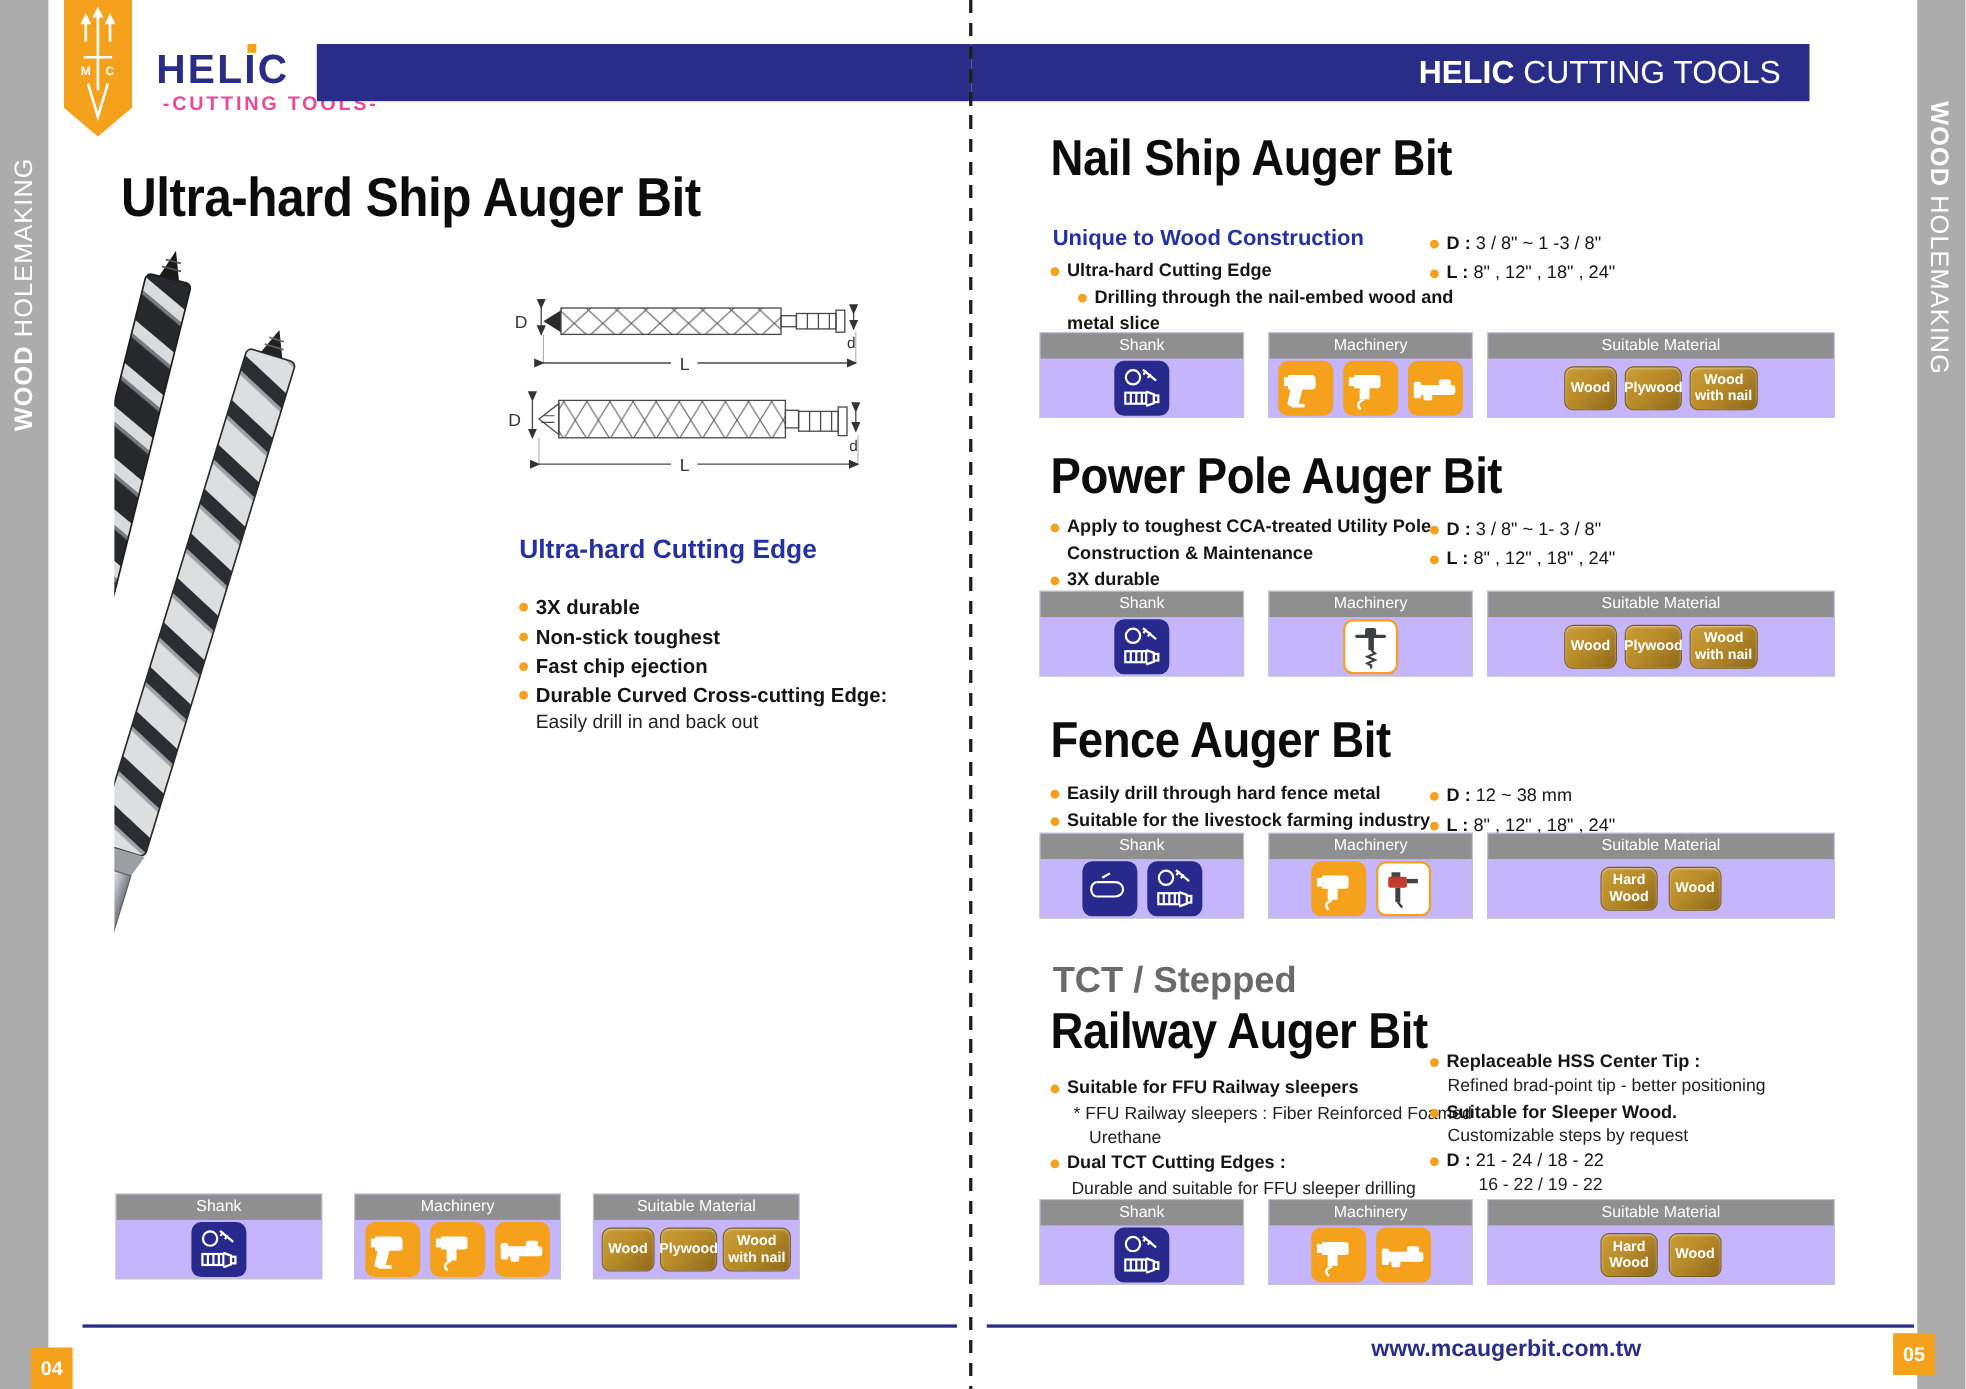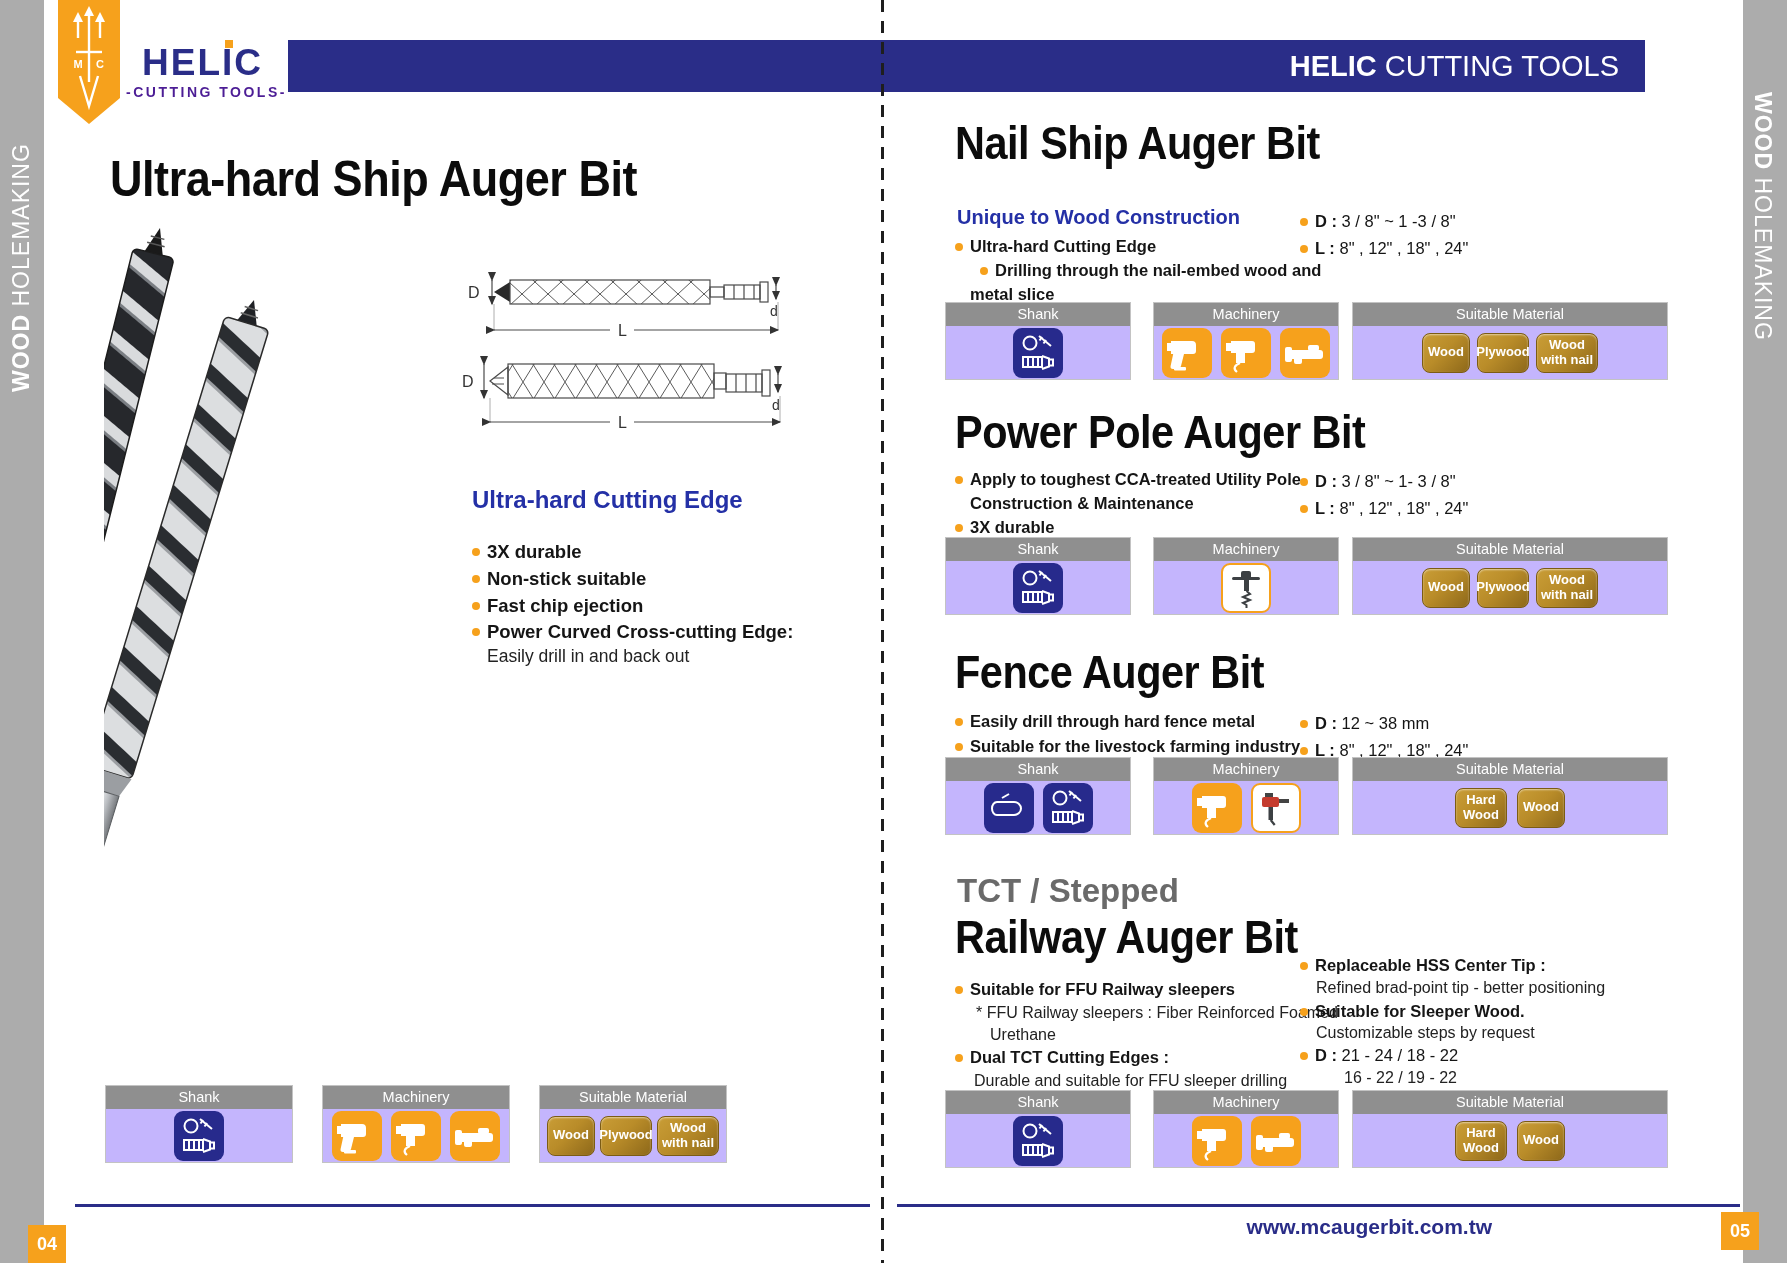--- a/index.html
+++ b/index.html
@@ -15,21 +15,21 @@
   
   .banner{position:absolute;top:40px;height:52px;background:#2a2d88;}
   .banner-text{color:#fff;font-size:29px;line-height:52px;text-align:right;padding-right:26px;white-space:nowrap;}
   
   .divider{position:absolute;left:881px;top:0;width:3px;height:1263px;z-index:40;
            background-image:repeating-linear-gradient(180deg,#1e1e1e 0 12px,transparent 12px 21px);}
   
   .brandname{position:absolute;left:142px;top:42px;font-size:37px;font-weight:bold;color:#2a2d88;letter-spacing:2px;}
   .brandname .hl-i{position:relative;display:inline-block;}
   .brandname .hl-i::before{content:"";position:absolute;left:3px;top:-2px;width:8px;height:8px;background:#f6a11c;}
-  .tagline{position:absolute;left:126px;top:84px;font-size:14px;font-weight:bold;color:#4c1d95;letter-spacing:2.5px;}
+  .tagline{position:absolute;left:148px;top:84px;font-size:18px;font-weight:bold;color:#ec4899;letter-spacing:2.5px;}
   
   .t1{position:absolute;font-weight:bold;color:#0c0c0c;white-space:nowrap;
       transform:scaleX(.9);transform-origin:left top;letter-spacing:-.5px;}
   .subh{position:absolute;font-size:20px;font-weight:bold;color:#2430a6;white-space:nowrap;}
   .tct{position:absolute;font-size:33px;font-weight:bold;color:#6a6a6a;white-space:nowrap;}
   
   .bl{position:absolute;padding-left:15px;font-size:16.5px;font-weight:bold;color:#151515;white-space:nowrap;}
   .bl::before{content:"";position:absolute;left:0;top:6px;width:8px;height:8px;border-radius:50%;background:#f6a11c;}
   .bl.nodot{padding-left:0;}
   .bl.nodot::before{display:none;}
@@ -253,23 +253,23 @@
       <line x1="216" y1="176" x2="362" y2="176" marker-end="url(#ar)"></line>
     </g>
     <text x="44" y="141" font-size="16" fill="#333">D</text>
     <text x="200" y="182" font-size="16" fill="#333">L</text>
     <text x="354" y="164" font-size="14" fill="#333">d</text>
   </svg>
 
   <div class="subh" style="left:472px;top:486px;font-size:24px;">Ultra-hard Cutting Edge</div>
 
   <div class="bl feat" style="left:472px;top:541px;">3X durable</div>
-  <div class="bl feat" style="left:472px;top:568px;">Non-stick suitable</div>
+  <div class="bl feat" style="left:472px;top:568px;">Non-stick toughest</div>
   <div class="bl feat" style="left:472px;top:595px;">Fast chip ejection</div>
-  <div class="bl feat" style="left:472px;top:621px;">Power Curved Cross-cutting Edge:</div>
+  <div class="bl feat" style="left:472px;top:621px;">Durable Curved Cross-cutting Edge:</div>
   <div class="bl nodot reg" style="left:487px;top:646px;font-size:17.5px;">Easily drill in and back out</div>
 
   <div class="ibox" style="left:105px;top:1085px;width:188px;">
     <div class="ibox-h">Shank</div>
     <div class="ibox-b">
       <span class="chip navy">
           <svg class="tico" viewBox="0 0 40 40">
             <use href="#i-hexshank"></use>
           </svg>
         </span>

